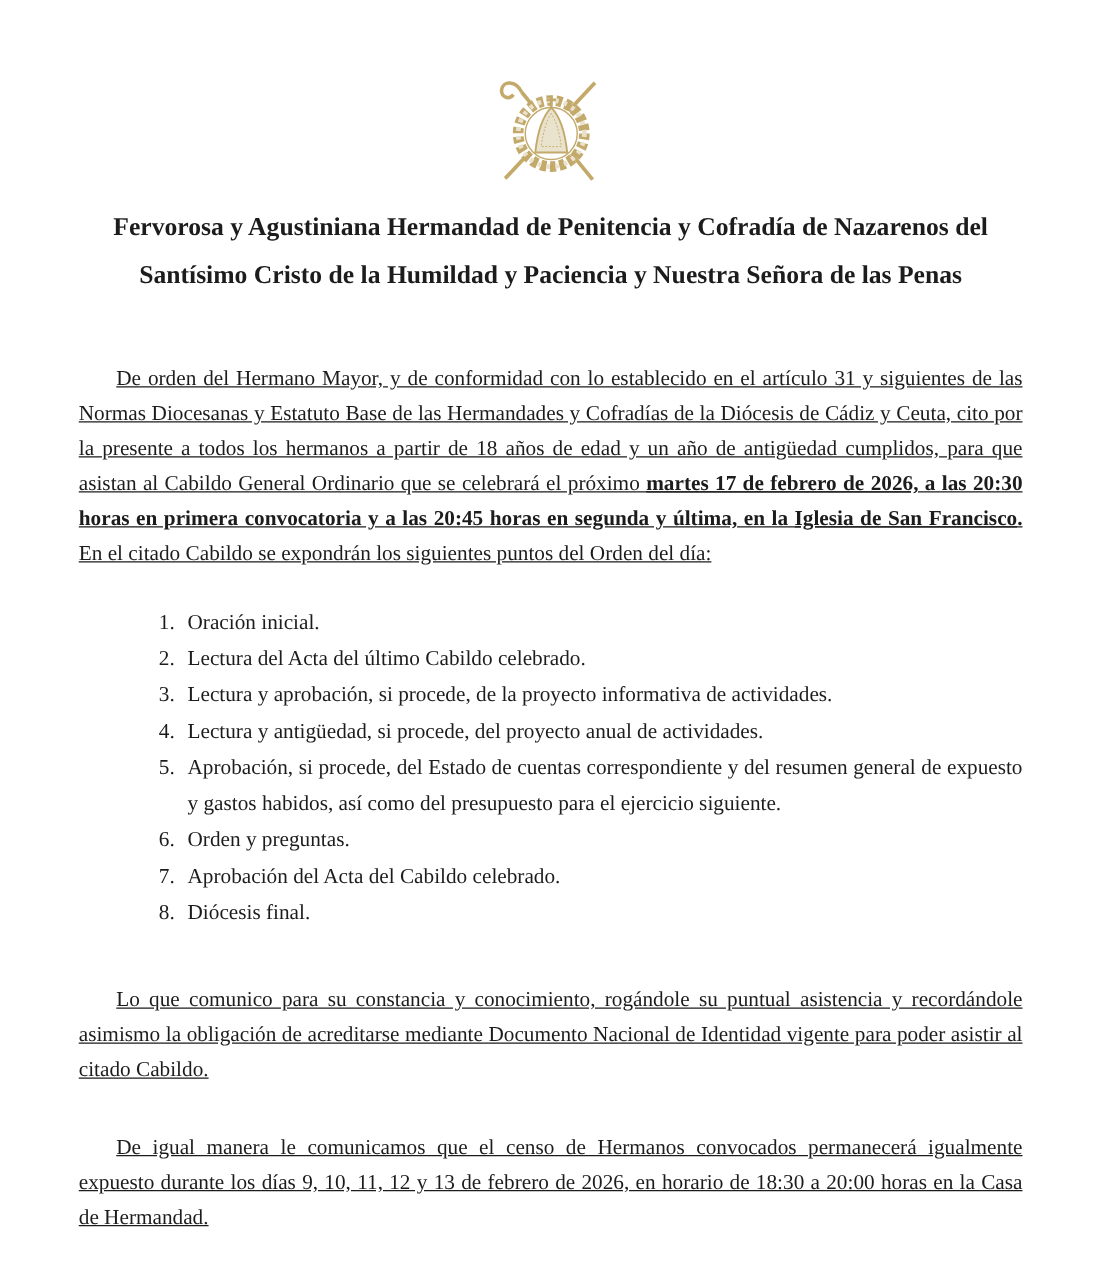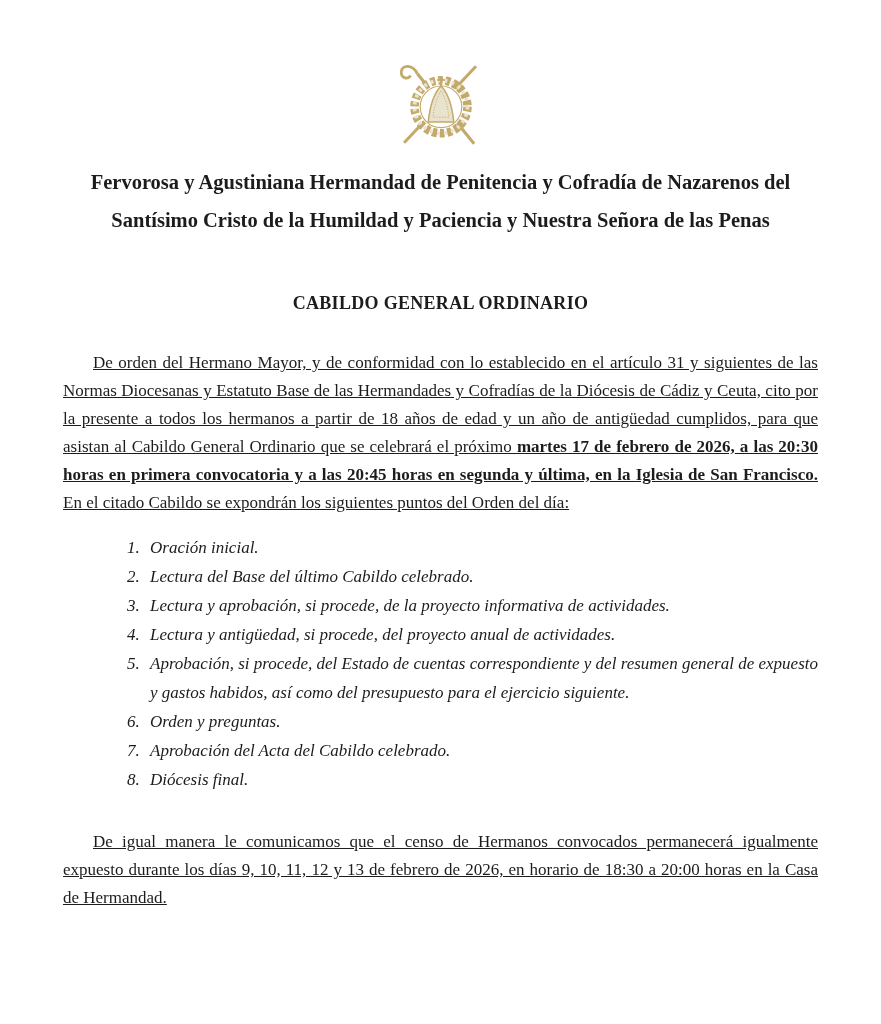--- a/index.html
+++ b/index.html
@@ -53,25 +53,24 @@
     text-align:justify;
     text-indent:30px;
     text-decoration:underline;
   }
   .par1{margin-top:31px;}
   .par2{margin-top:42px;}
   .par3{margin-top:34px;}
   .bold{font-weight:bold;}
   .bold-underline{font-weight:bold;text-decoration:underline;}
   ol.agenda{
-    margin-top:16px;
+    margin-top:26px;
     padding-left:81px;
     font-size:17px;
     line-height:29px;
-    font-style:italic;
   }
   ol.agenda li{
     padding-left:6px;
     text-align:justify;
   }
 </style>
 </head>
 <body>
 
 <div class="page">
@@ -94,32 +93,32 @@
       <path d="M55 36 C 51 42, 48 52, 46.5 64 L 63.5 64 C 62 52, 59 42, 55 36 Z" fill="none" stroke="var(--gold)" stroke-width="0.8" stroke-dasharray="1.5 1.5"></path>
 
       <line x1="55" y1="21" x2="55" y2="31" stroke="var(--gold)" stroke-width="2.2"></line>
       <line x1="51" y1="24.5" x2="59" y2="24.5" stroke="var(--gold)" stroke-width="2.2"></line>
     </svg>
   </div>
 
   <div class="doc-title">Fervorosa y Agustiniana Hermandad de Penitencia y Cofradía de Nazarenos del Santísimo Cristo de la Humildad y Paciencia y Nuestra Señora de las Penas</div>
 
   <div class="heading-block">
-    <div class="heading-line2">CABILDO GENERAL ORDINARIO</div>
   </div>
 
   <p class="body-par par1"><span>De orden del Hermano Mayor, y de conformidad con lo establecido en el artículo 31 y siguientes de las Normas Diocesanas y Estatuto Base de las Hermandades y Cofradías de la Diócesis de Cádiz y Ceuta, cito por la presente a todos los hermanos a partir de 18 años de edad y un año de antigüedad cumplidos, para que asistan al Cabildo General Ordinario que se celebrará el próximo </span><span class="bold-underline">martes 17 de febrero de 2026,</span><span class="bold"> a las 20:30 horas en primera convocatoria y a las 20:45 horas en segunda y última, en la </span><span class="bold-underline">Iglesia de San Francisco</span><span class="bold">.</span><span> En el citado Cabildo se expondrán los siguientes puntos del Orden del día:</span></p>
 
   <ol class="agenda">
     <li>Oración inicial.</li>
-    <li>Lectura del Base del último Cabildo celebrado.</li>
+    <li>Lectura del Acta del último Cabildo celebrado.</li>
     <li>Lectura y aprobación, si procede, de la proyecto informativa de actividades.</li>
     <li>Lectura y antigüedad, si procede, del proyecto anual de actividades.</li>
     <li>Aprobación, si procede, del Estado de cuentas correspondiente y del resumen general de expuesto y gastos habidos, así como del presupuesto para el ejercicio siguiente.</li>
     <li>Orden y preguntas.</li>
     <li>Aprobación del Acta del Cabildo celebrado.</li>
     <li>Diócesis final.</li>
   </ol>
 
+  <p class="body-par par2">Lo que comunico para su constancia y conocimiento, rogándole su puntual asistencia y recordándole asimismo la obligación de acreditarse mediante Documento Nacional de Identidad vigente para poder asistir al citado Cabildo.</p>
 
   <p class="body-par par3">De igual manera le comunicamos que el censo de Hermanos convocados permanecerá igualmente expuesto durante los días 9, 10, 11, 12 y 13 de febrero de 2026, en horario de 18:30 a 20:00 horas en la Casa de Hermandad.</p>
 
 </div>
 
 </body></html>

